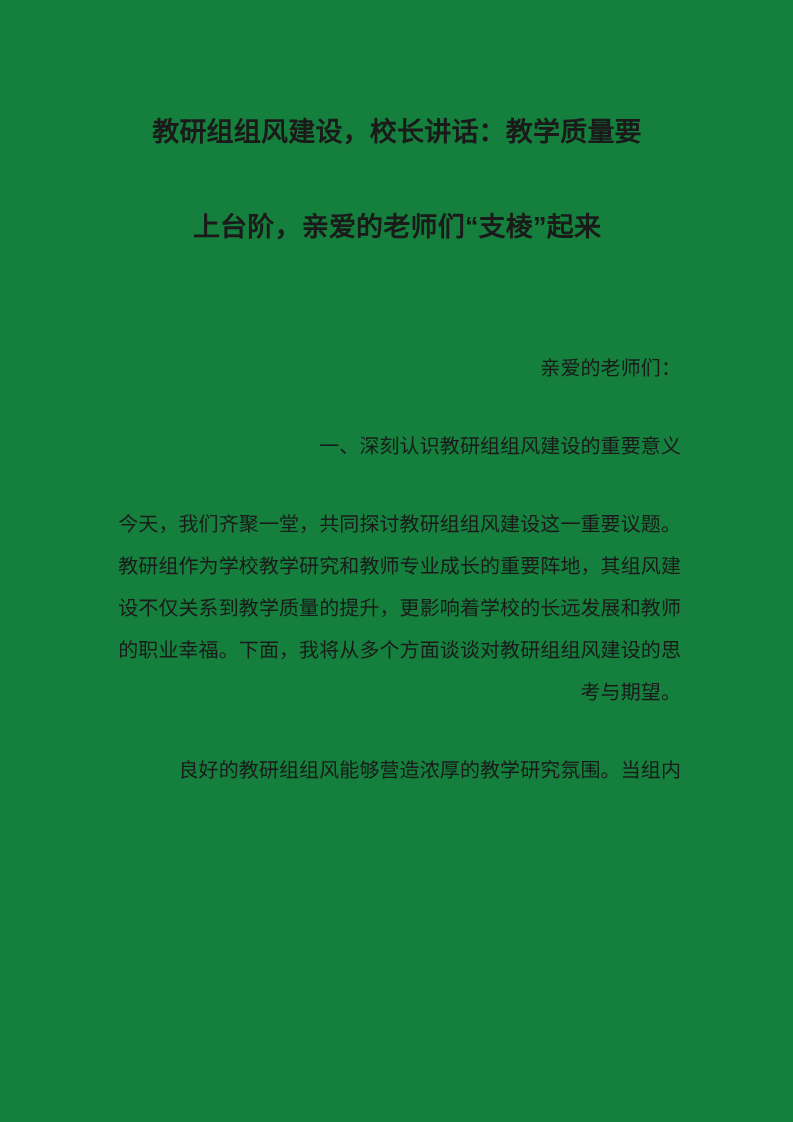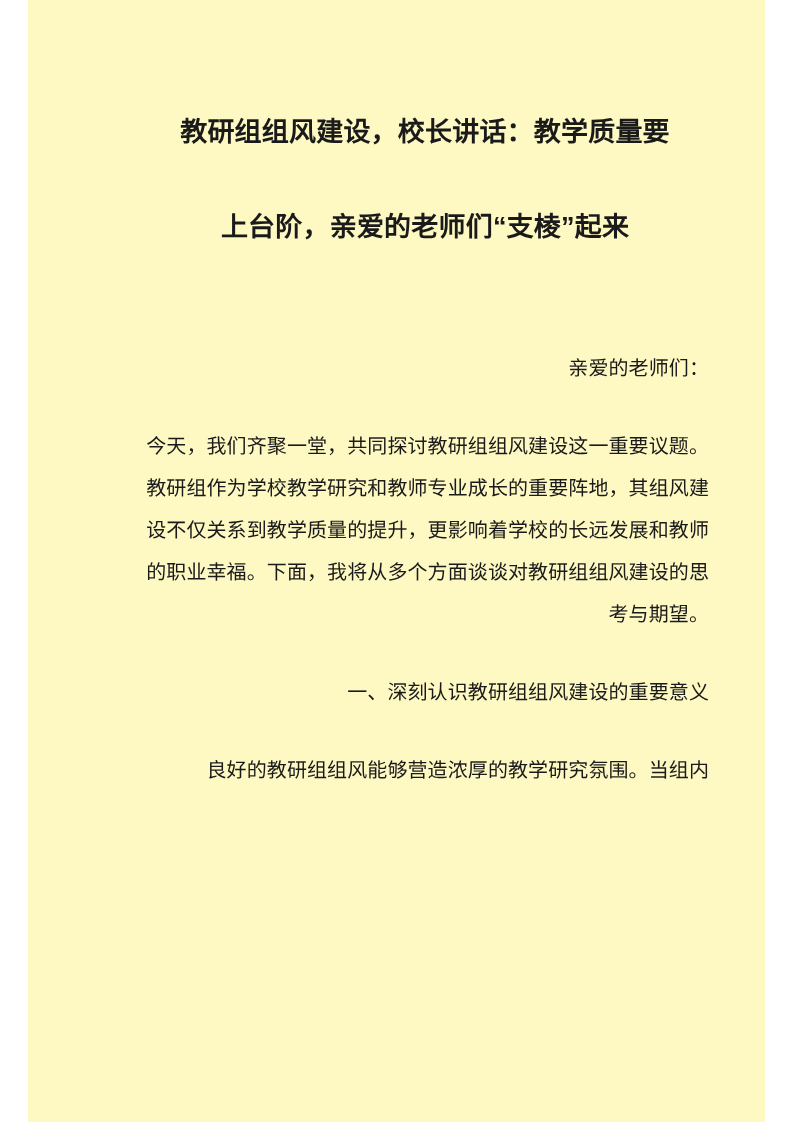--- a/index.html
+++ b/index.html
@@ -8,24 +8,24 @@
     padding: 0;
     background: #ffffff;
   }
   body {
     font-family: "Liberation Sans", "DejaVu Sans", sans-serif;
     color: #1a1a1a;
     -webkit-font-smoothing: antialiased;
   }
   .page {
     position: relative;
-    width: 737px;
+    width: 793px;
     height: 1122px;
     margin: 0 auto;
-    background: #fef9c3;
+    background: #15803d;
     overflow: hidden;
     box-sizing: border-box;
   }
   
   .content {
     position: absolute;
     left: 113px;
     top: 0;
     width: 568px;
   }
@@ -69,22 +69,22 @@
 
     <div class="title-spacer-top"></div>
 
     <h1 class="doc-title"><span>教研组组风建设，校长讲话：教学质量要</span><br><span>上台阶，亲爱的老师们“支棱”起来</span></h1>
 
     <div class="body-block">
 
       <p class="para">亲爱的老师们：</p>
 
 
+      <p class="para heading-1">一、深刻认识教研组组风建设的重要意义</p>
+
       <p class="para">今天，我们齐聚一堂，共同探讨教研组组风建设这一重要议题。教研组作为学校教学研究和教师专业成长的重要阵地，其组风建设不仅关系到教学质量的提升，更影响着学校的长远发展和教师的职业幸福。下面，我将从多个方面谈谈对教研组组风建设的思考与期望。</p>
-
-      <p class="para heading-1">一、深刻认识教研组组风建设的重要意义</p>
 
 
       <p class="para truncated">良好的教研组组风能够营造浓厚的教学研究氛围。当组内</p>
 
     </div>
   </div>
 </div>
 
 </body></html>

